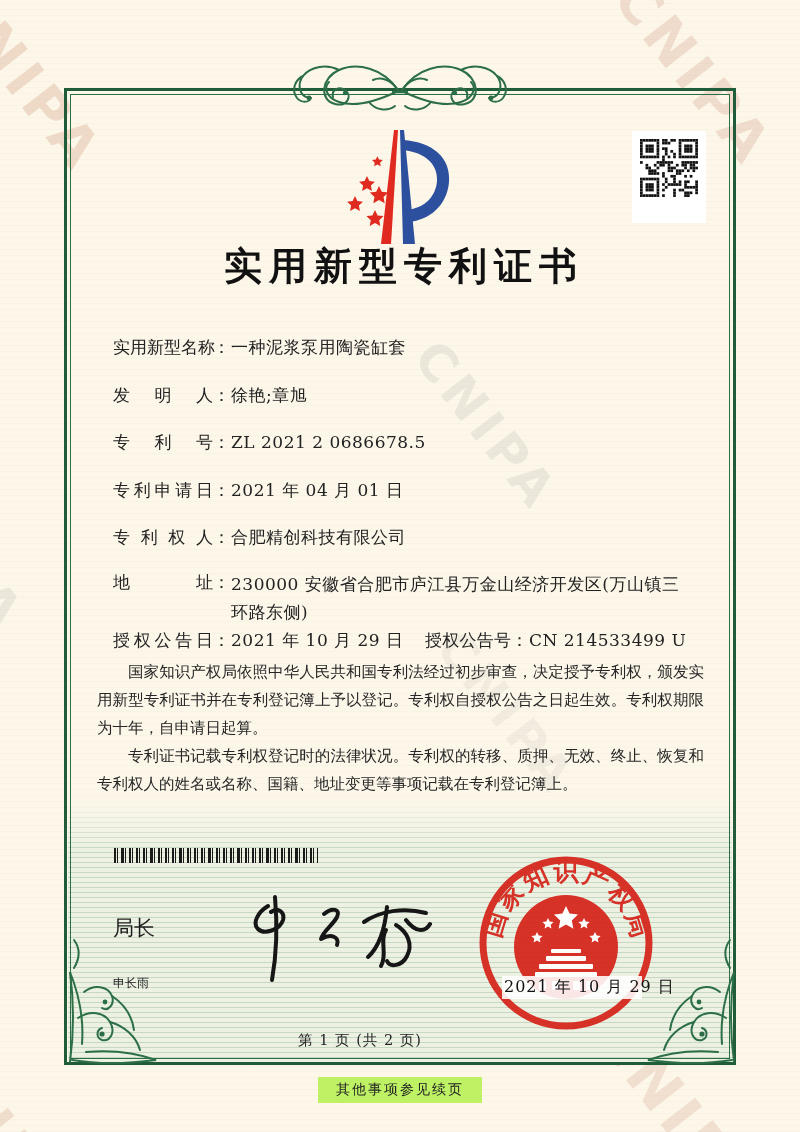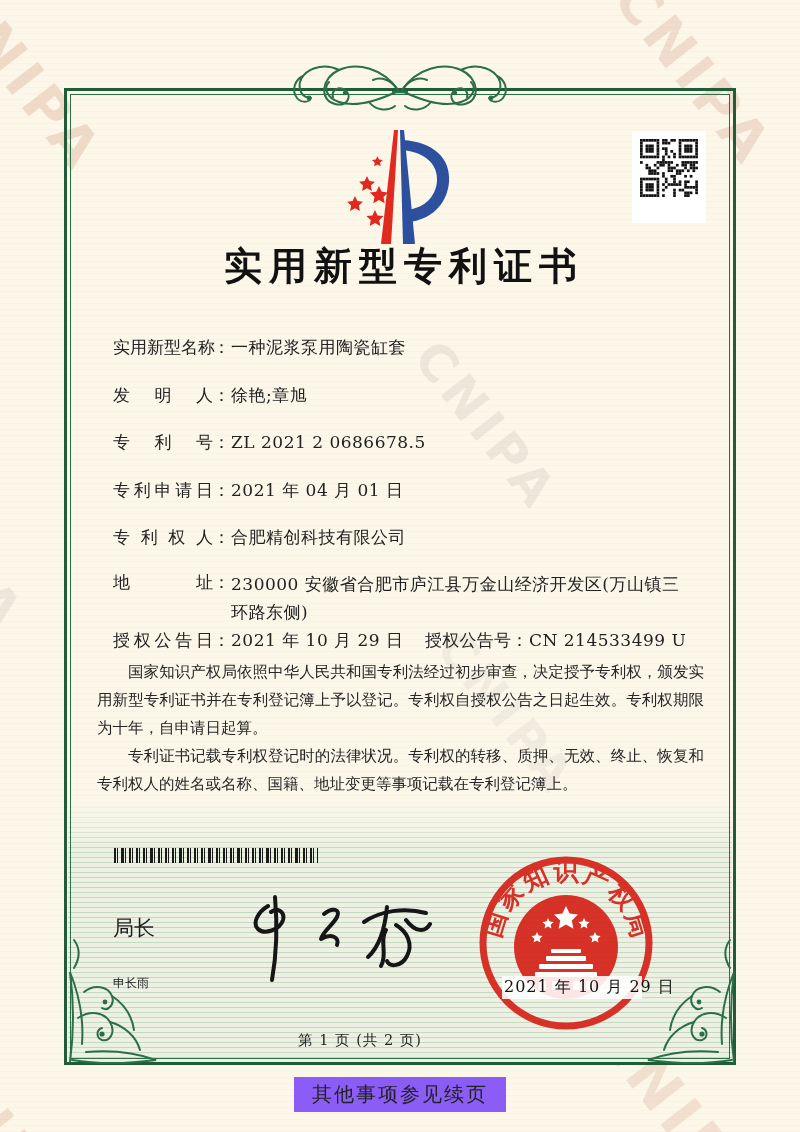--- a/index.html
+++ b/index.html
@@ -118,21 +118,21 @@
     padding:1px 2px; white-space:nowrap;
   }
 
   
   .page-info{
     position:absolute; z-index:5; left:64px; top:1031px; width:592px;
     text-align:center; font-size:14.5px; color:#222; letter-spacing:1px;
   }
   .cont-note{
     position:absolute; z-index:5; left:50%; top:1077px; transform:translateX(-50%);
-    background:#8b5cf6; padding:4px 18px; font-size:20px; letter-spacing:2px; color:#222;
+    background:#bef264; padding:4px 18px; font-size:14px; letter-spacing:2px; color:#222;
     white-space:nowrap;
   }
 </style>
 </head>
 <body>
 
 <div class="page">
 
   <div class="wm wm-1">CNIPA</div>
   <div class="wm wm-2">CNIPA</div>

